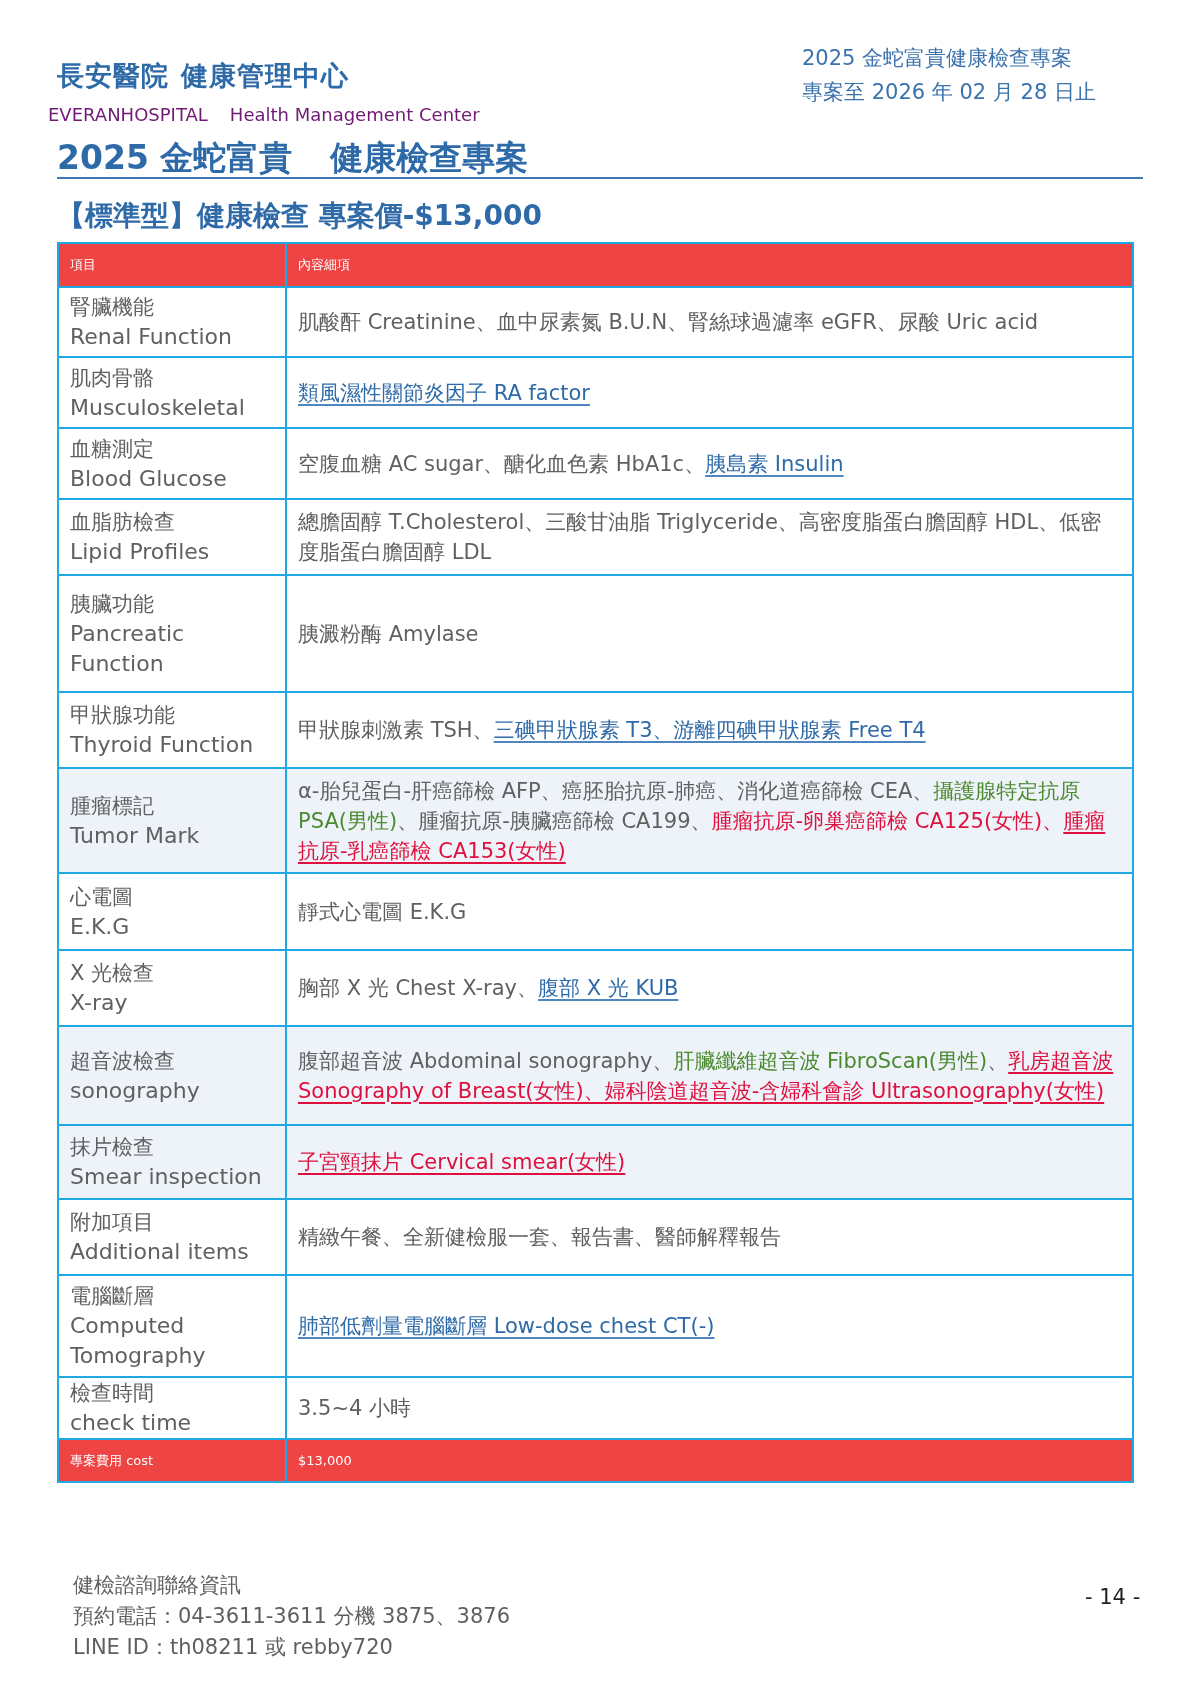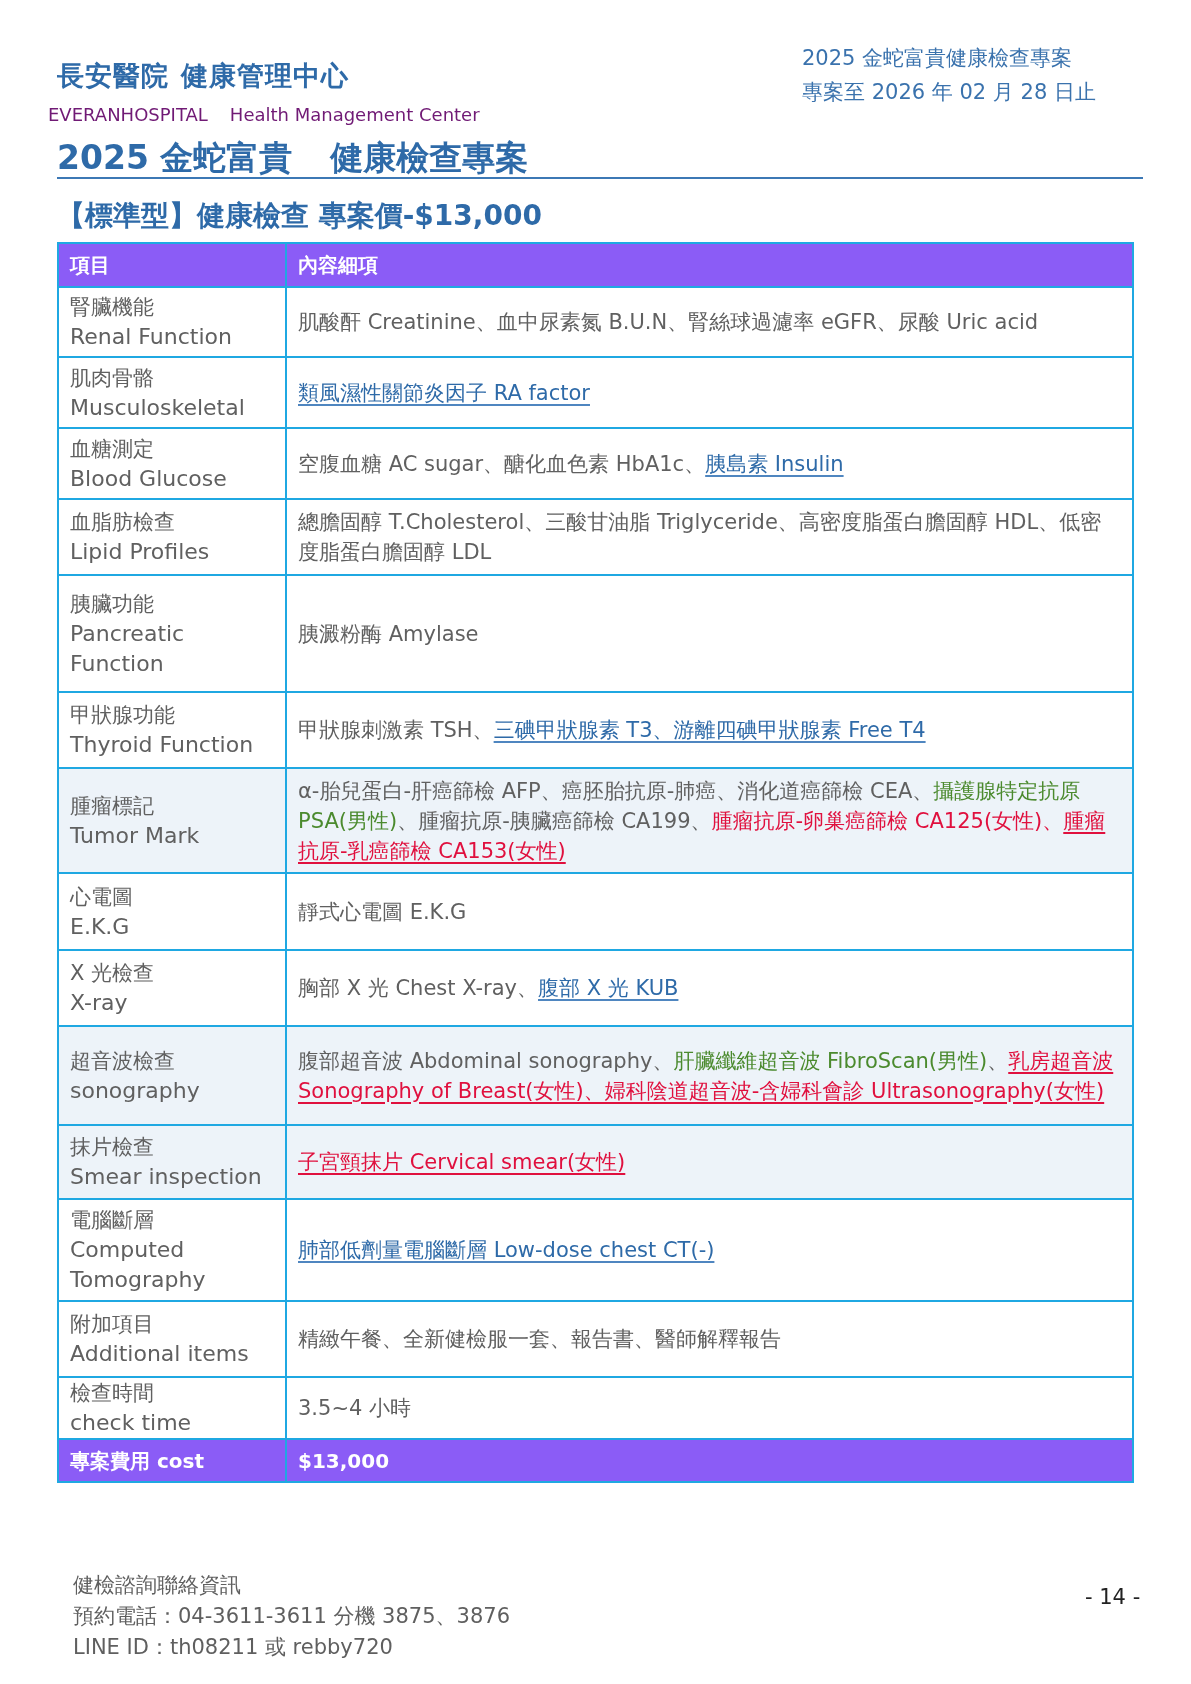--- a/index.html
+++ b/index.html
@@ -13,21 +13,21 @@
   .rt { left:802px; font-size:21px; color:#3a72ad; white-space:nowrap; }
   .rt1 { top:44px; } .rt2 { top:78px; }
   .main-title { left:57px; top:136px; font-size:33px; font-weight:bold; color:#2e6aa8; white-space:nowrap; }
   .main-title .gap { display:inline-block; width:38px; }
   .main-rule { left:57px; top:177px; width:1086px; height:2px; background:#3c78b5; }
   .sub-title { left:57px; top:197px; font-size:28px; font-weight:bold; color:#2e6aa8; white-space:nowrap; }
 
   table.exam { position:absolute; left:57px; top:242px; width:1077px; border-collapse:collapse; table-layout:fixed; }
   table.exam td { border:2.5px solid #1fa8e2; padding:0 11px; vertical-align:middle; font-size:21px; line-height:30px; }
   table.exam col.c1 { width:228px; }
-  table.exam tr.head td, table.exam tr.foot td { background:#8b5cf6; color:#ffffff; font-weight:bold; font-size:20px; }
+  table.exam tr.head td, table.exam tr.foot td { background:#ef4444; color:#ffffff; font-weight:normal; font-size:13px; }
   table.exam tr.alt td { background:#edf3f9; }
   .item-zh, .item-en { display:block; color:#606060; }
   .item-en { font-size:22px; }
   .blue { color:#2e6aa8; text-decoration:underline; text-decoration-color:#4f86c0; text-underline-offset:4px; }
   .green { color:#4b8a2e; }
   .red { color:#e0103e; }
   .red-u { color:#e0103e; text-decoration:underline; text-underline-offset:4px; }
   .gray { color:#606060; }
 
   .foot-info { left:73px; top:1570px; font-size:21px; color:#5f5f5f; line-height:31px; white-space:nowrap; }
@@ -133,33 +133,33 @@
         </td>
         <td><span class="gray">腹部超音波  Abdominal sonography、</span><span class="green">肝臟纖維超音波  FibroScan(男性)</span><span class="gray">、</span><span class="red-u">乳房超音波 Sonography of Breast(女性)、婦科陰道超音波-含婦科會診 Ultrasonography(女性)</span></td>
       </tr>
       <tr class="alt" style="height: 74px;">
         <td>
           <span class="item-zh">抹片檢查</span>
           <span class="item-en">Smear inspection</span>
         </td>
         <td><span class="red-u">子宮頸抹片 Cervical smear(女性)</span></td>
       </tr>
+      <tr style="height: 76px;">
+        <td>
+          <span class="item-zh">附加項目</span>
+          <span class="item-en">Additional items</span>
+        </td>
+        <td><span class="gray">精緻午餐、全新健檢服一套、報告書、醫師解釋報告</span></td>
+      </tr>
       <tr style="height: 102px;">
         <td>
           <span class="item-zh">電腦斷層</span>
           <span class="item-en">Computed Tomography</span>
         </td>
         <td><span class="blue">肺部低劑量電腦斷層 Low-dose chest CT(-)</span></td>
-      </tr>
-      <tr style="height: 76px;">
-        <td>
-          <span class="item-zh">附加項目</span>
-          <span class="item-en">Additional items</span>
-        </td>
-        <td><span class="gray">精緻午餐、全新健檢服一套、報告書、醫師解釋報告</span></td>
       </tr>
       <tr style="height: 54px;">
         <td>
           <span class="item-zh">檢查時間</span>
           <span class="item-en">check time</span>
         </td>
         <td><span class="gray">3.5~4 小時</span></td>
       </tr>
     </tbody>
   <tbody>

